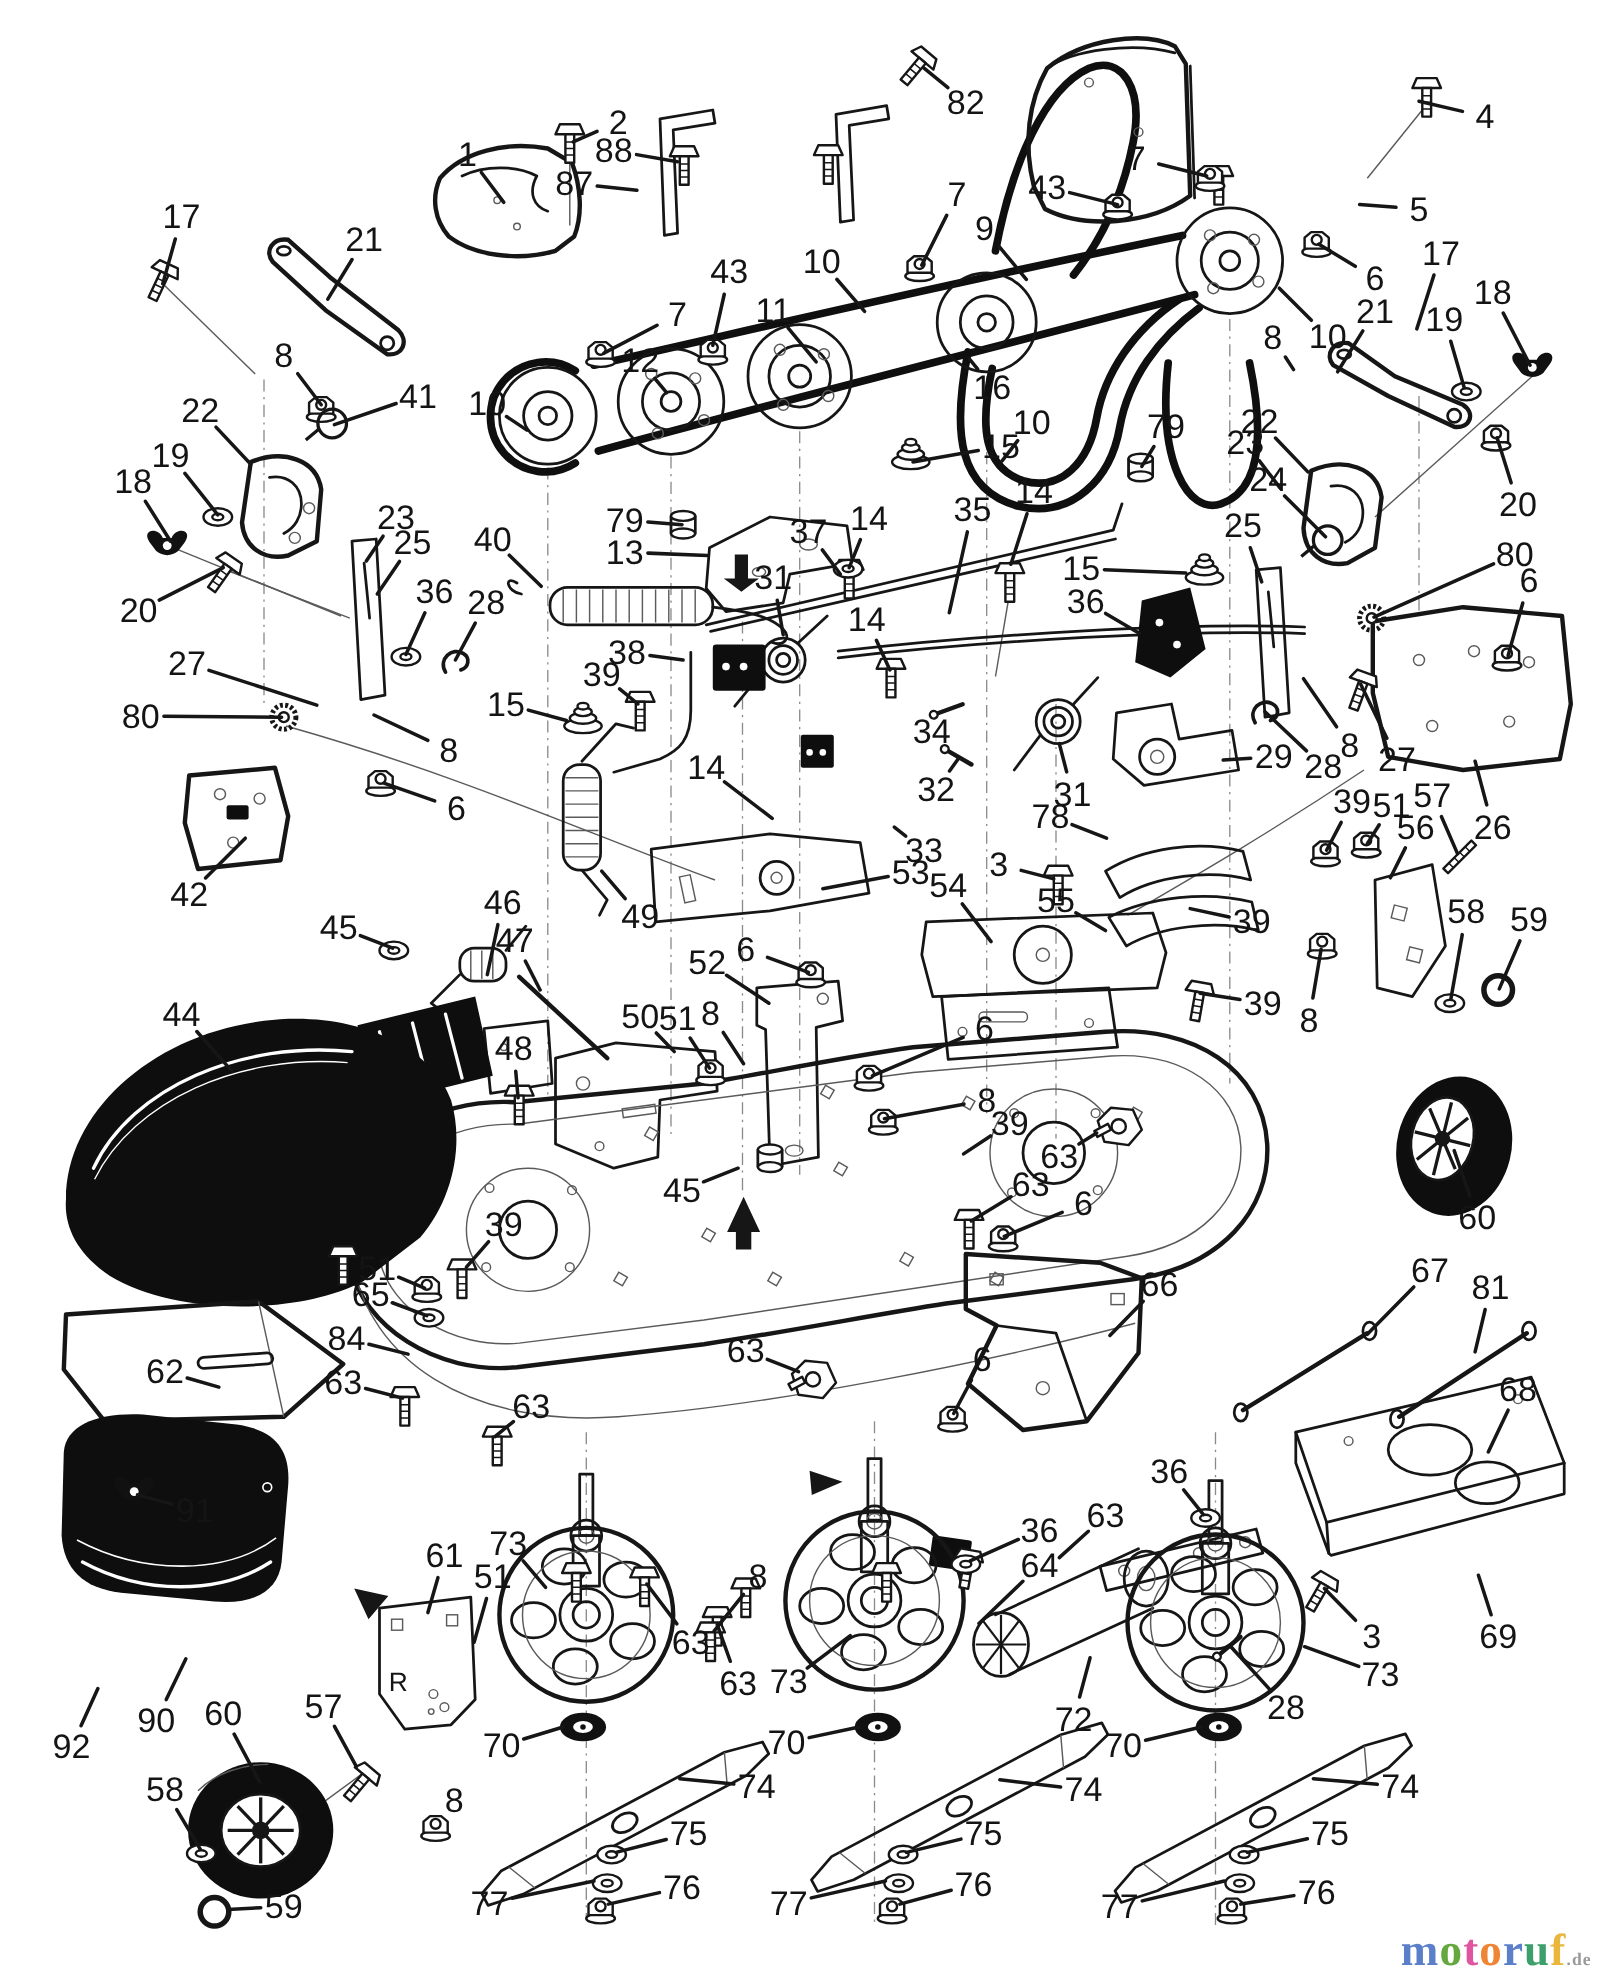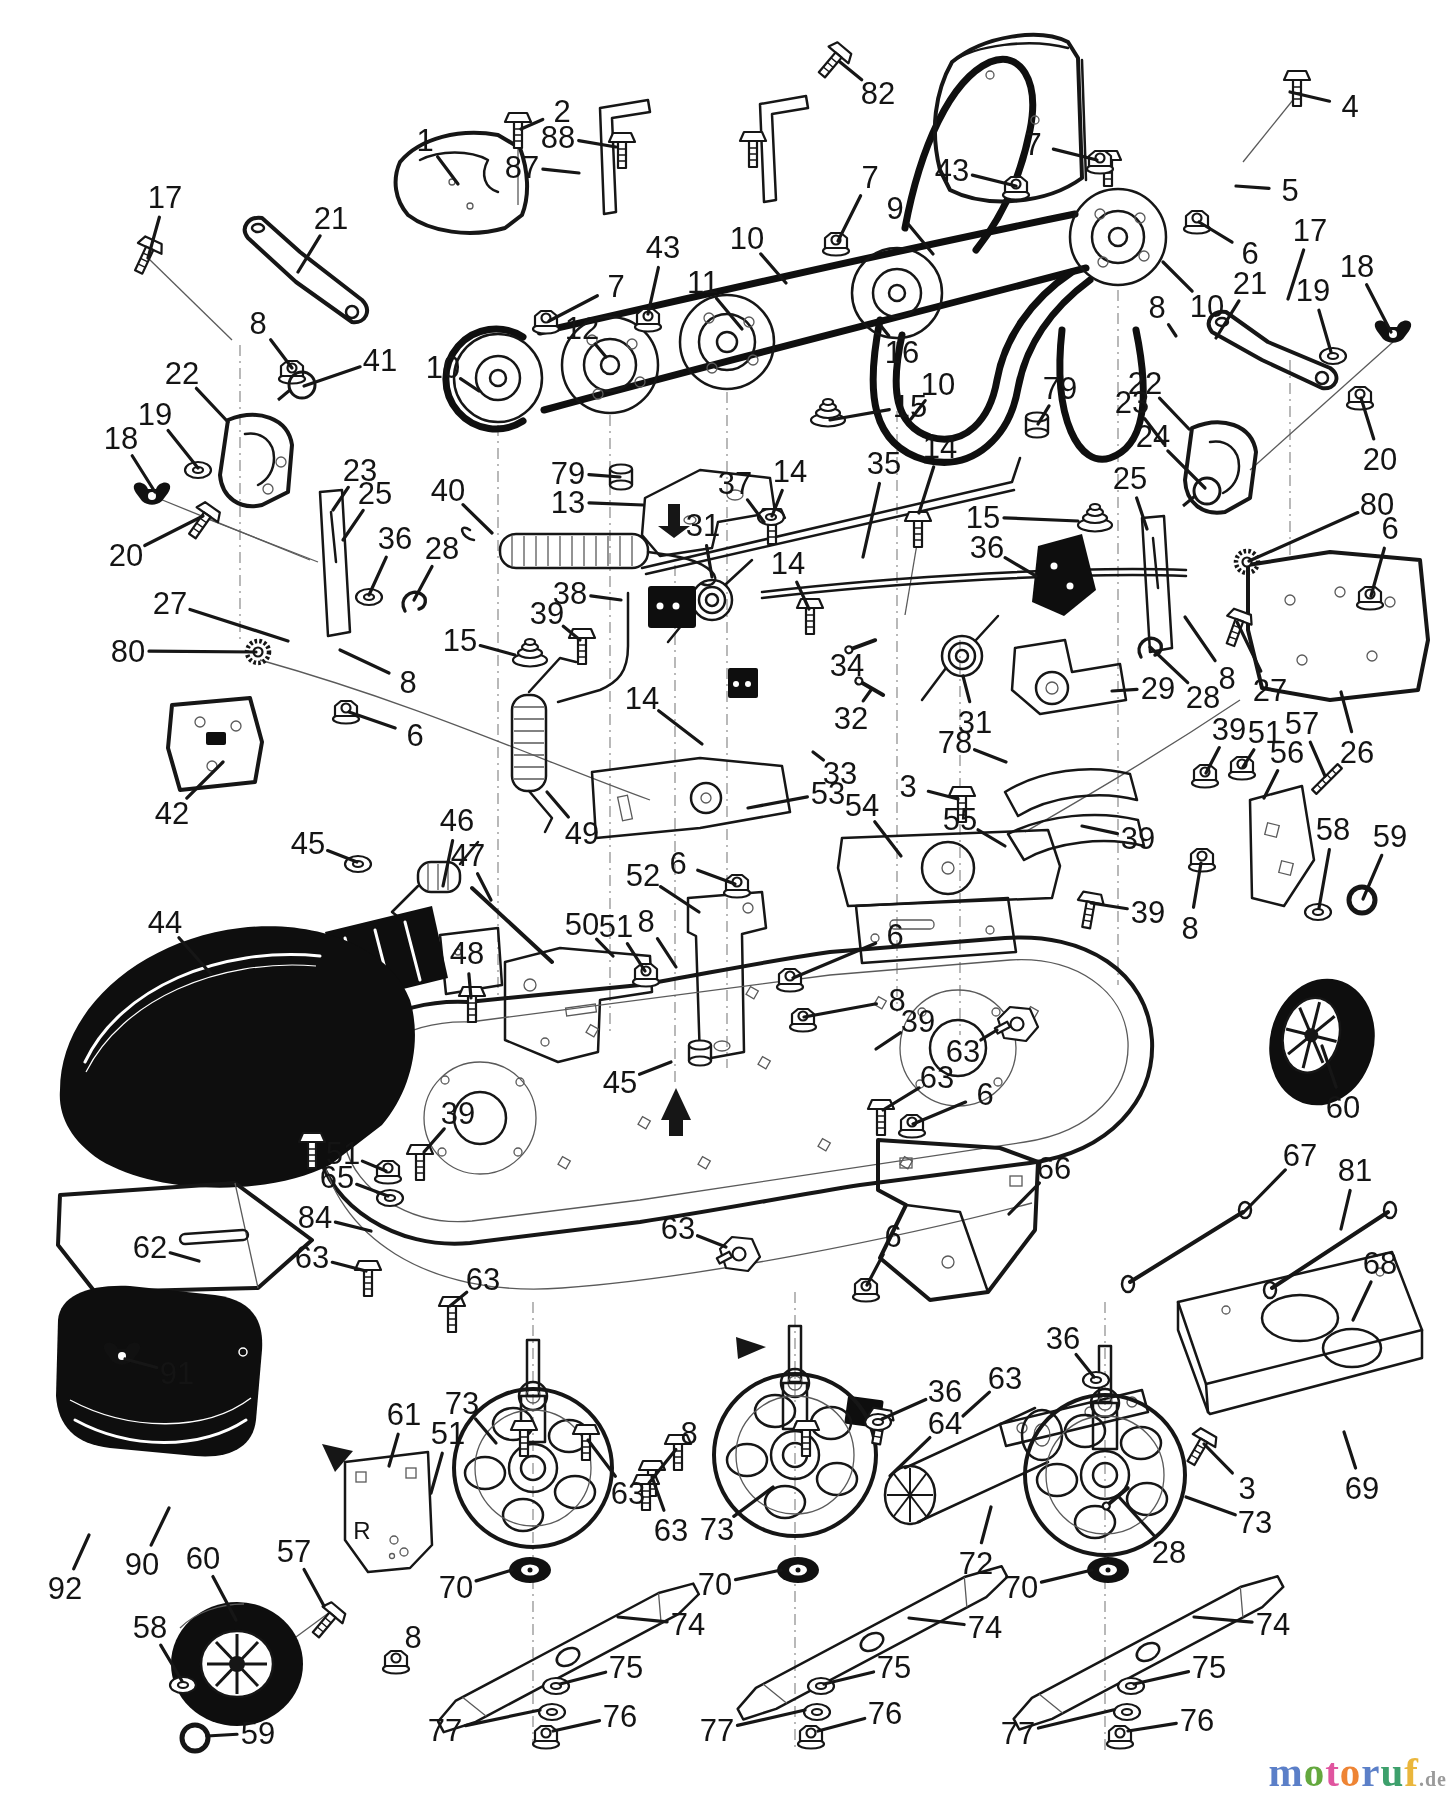--- a/index.html
+++ b/index.html
@@ -9,21 +9,21 @@
   .ln{fill:none;stroke:#161616;stroke-width:2.5;stroke-linejoin:round;stroke-linecap:round;}
   .thick{fill:none;stroke:#161616;stroke-width:4;stroke-linejoin:round;stroke-linecap:round;}
   .thin{fill:none;stroke:#5a5a5a;stroke-width:1.3;}
   .guide{fill:none;stroke:#8a8a8a;stroke-width:1.2;stroke-dasharray:11 5 2 5;}
   .belt{fill:none;stroke:#0f0f0f;stroke-width:7;stroke-linecap:round;}
   .blk{fill:#0e0e0e;stroke:none;}
   .wht{fill:none;stroke:#fff;stroke-width:3;stroke-linecap:round;}
   .callout-text{font-family:"Liberation Sans",sans-serif;font-size:31px;fill:#141414;}
   #watermark{position:absolute;right:8px;bottom:4px;font-family:"Liberation Serif",serif;
              font-weight:bold;font-size:41px;letter-spacing:1px;}
-  #watermark .suffix{font-size:20px;font-weight:bold;}
+  #watermark .suffix{font-size:16px;font-weight:bold;}
 </style>
 </head>
 <body>
 
 <div class="stage">
   <svg id="diagram" width="1455" height="1800" viewBox="0 0 1455 1800">
 
     <g class="guide">
       <line x1="498" y1="425" x2="498" y2="1000"></line>
       <line x1="610" y1="415" x2="610" y2="1035"></line>

